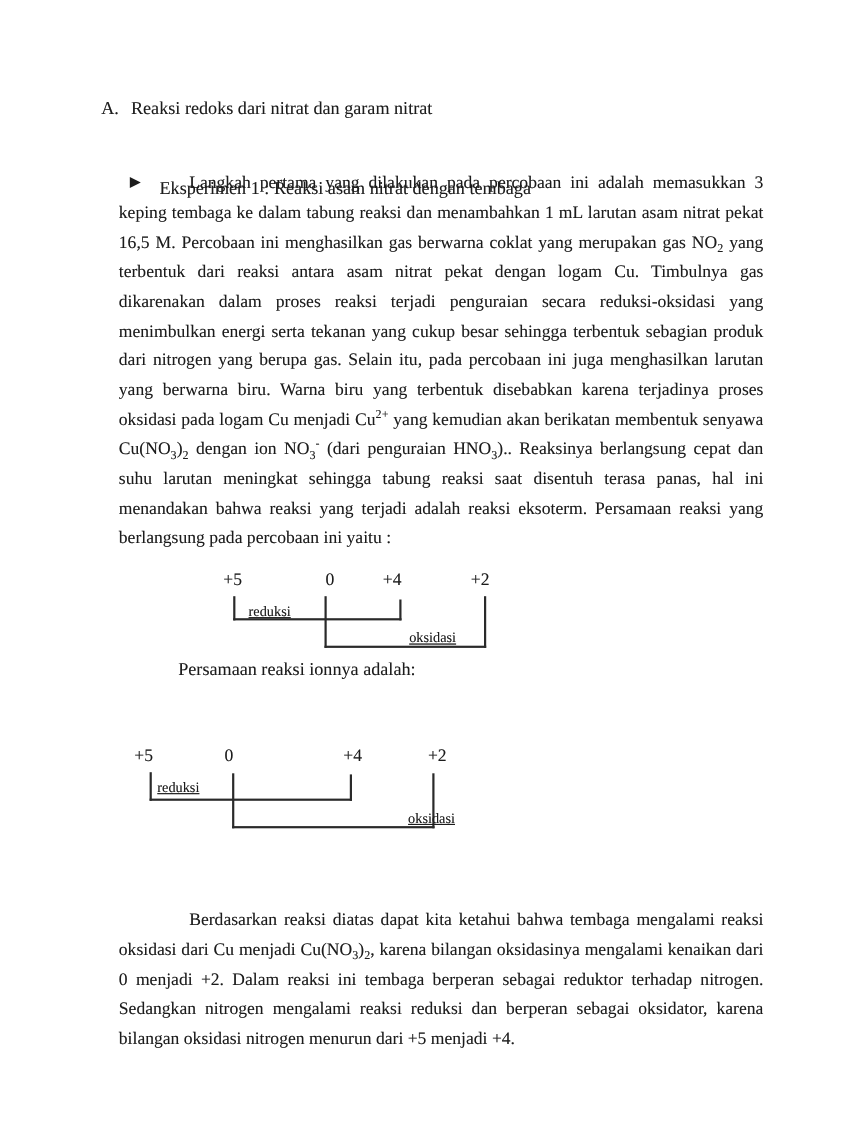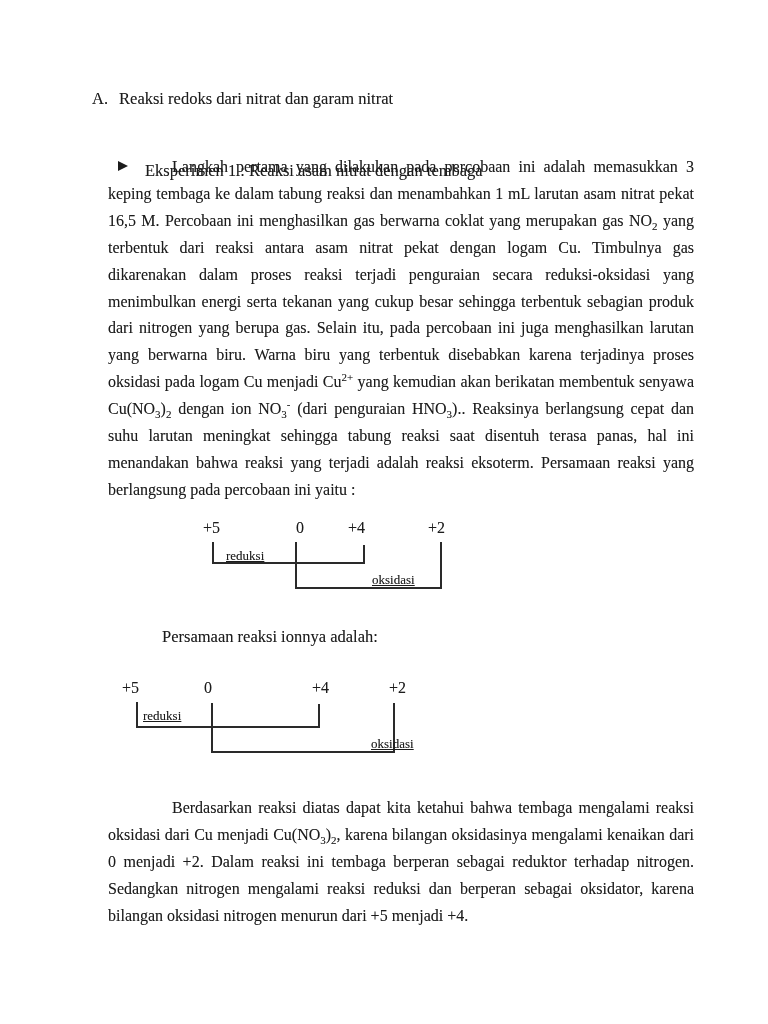--- a/index.html
+++ b/index.html
@@ -7,27 +7,27 @@
         font-family:"Liberation Serif","DejaVu Serif",serif;color:#1c1c1c;overflow:hidden;
         text-shadow:0 0 .5px rgba(25,25,25,.38);}
   .heading{position:absolute;left:92px;top:89px;font-size:16.5px;line-height:19px;display:flex;}
   .heading .sec-label{margin-right:11px;}
   .bullet-row{position:absolute;left:118px;top:113px;font-size:16.5px;line-height:19px;display:flex;margin-top:48px;}
   .tri{width:0;height:0;border-left:10px solid #1c1c1c;border-top:5.5px solid transparent;
        border-bottom:5.5px solid transparent;display:inline-block;margin-right:17px;}
   .body-para{position:absolute;left:96px;width:586px;margin:12px;text-align:justify;
              font-size:16px;line-height:26.9px;text-indent:64px;}
   .para1{top:142px;}
-  .para2{top:783px;}
+  .para2{top:812px;}
   sub{font-size:11px;line-height:0;}
   sup{font-size:11px;line-height:0;}
   .eq{position:absolute;white-space:nowrap;font-size:16.5px;line-height:19px;word-spacing:2.5px;}
   .eq1{left:202px;top:490px;}
   .eq2{left:117px;top:651px;}
-  .ionic-heading{position:absolute;left:162px;top:627px;font-size:16.5px;line-height:19px;}
+  .ionic-heading{position:absolute;left:162px;top:599px;font-size:16.5px;line-height:19px;}
   .arrow{display:inline-block;height:1.8px;background:#1c1c1c;vertical-align:4px;position:relative;}
   .arrow::after{content:"";position:absolute;right:-1px;top:-4px;width:0;height:0;
                 border-left:8px solid #1c1c1c;border-top:4.6px solid transparent;border-bottom:4.6px solid transparent;}
   .a-short{width:15px;margin:0 3px 0 9px;}
   .a-long{width:36px;margin:0 20px 0 14px;}
   .oxnum{position:absolute;font-size:16px;line-height:16px;}
   .vline{position:absolute;width:1.8px;background:#2a2a2a;}
   .hline{position:absolute;height:1.8px;background:#2a2a2a;}
   .bracket-label{position:absolute;font-size:13px;line-height:16px;white-space:nowrap;text-decoration:underline;}
 </style>

